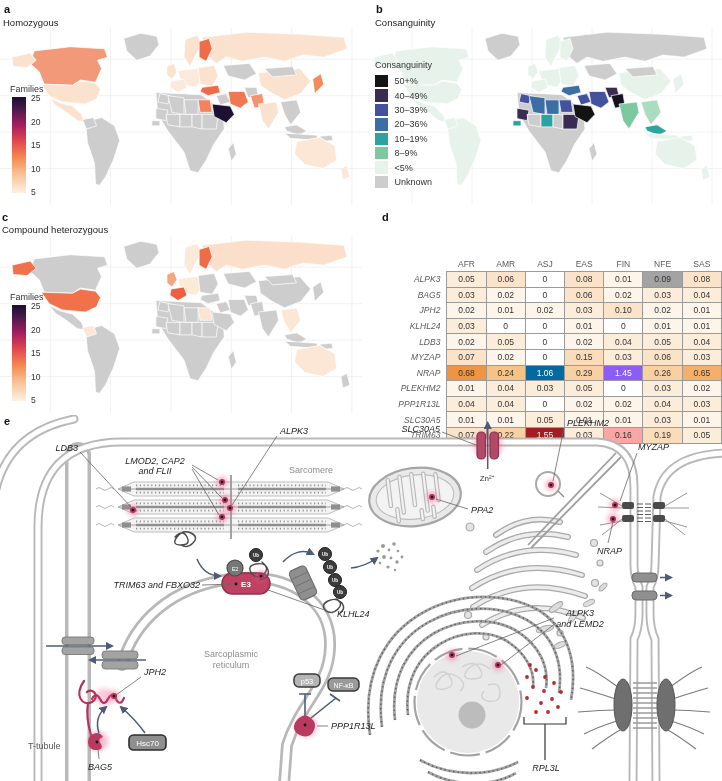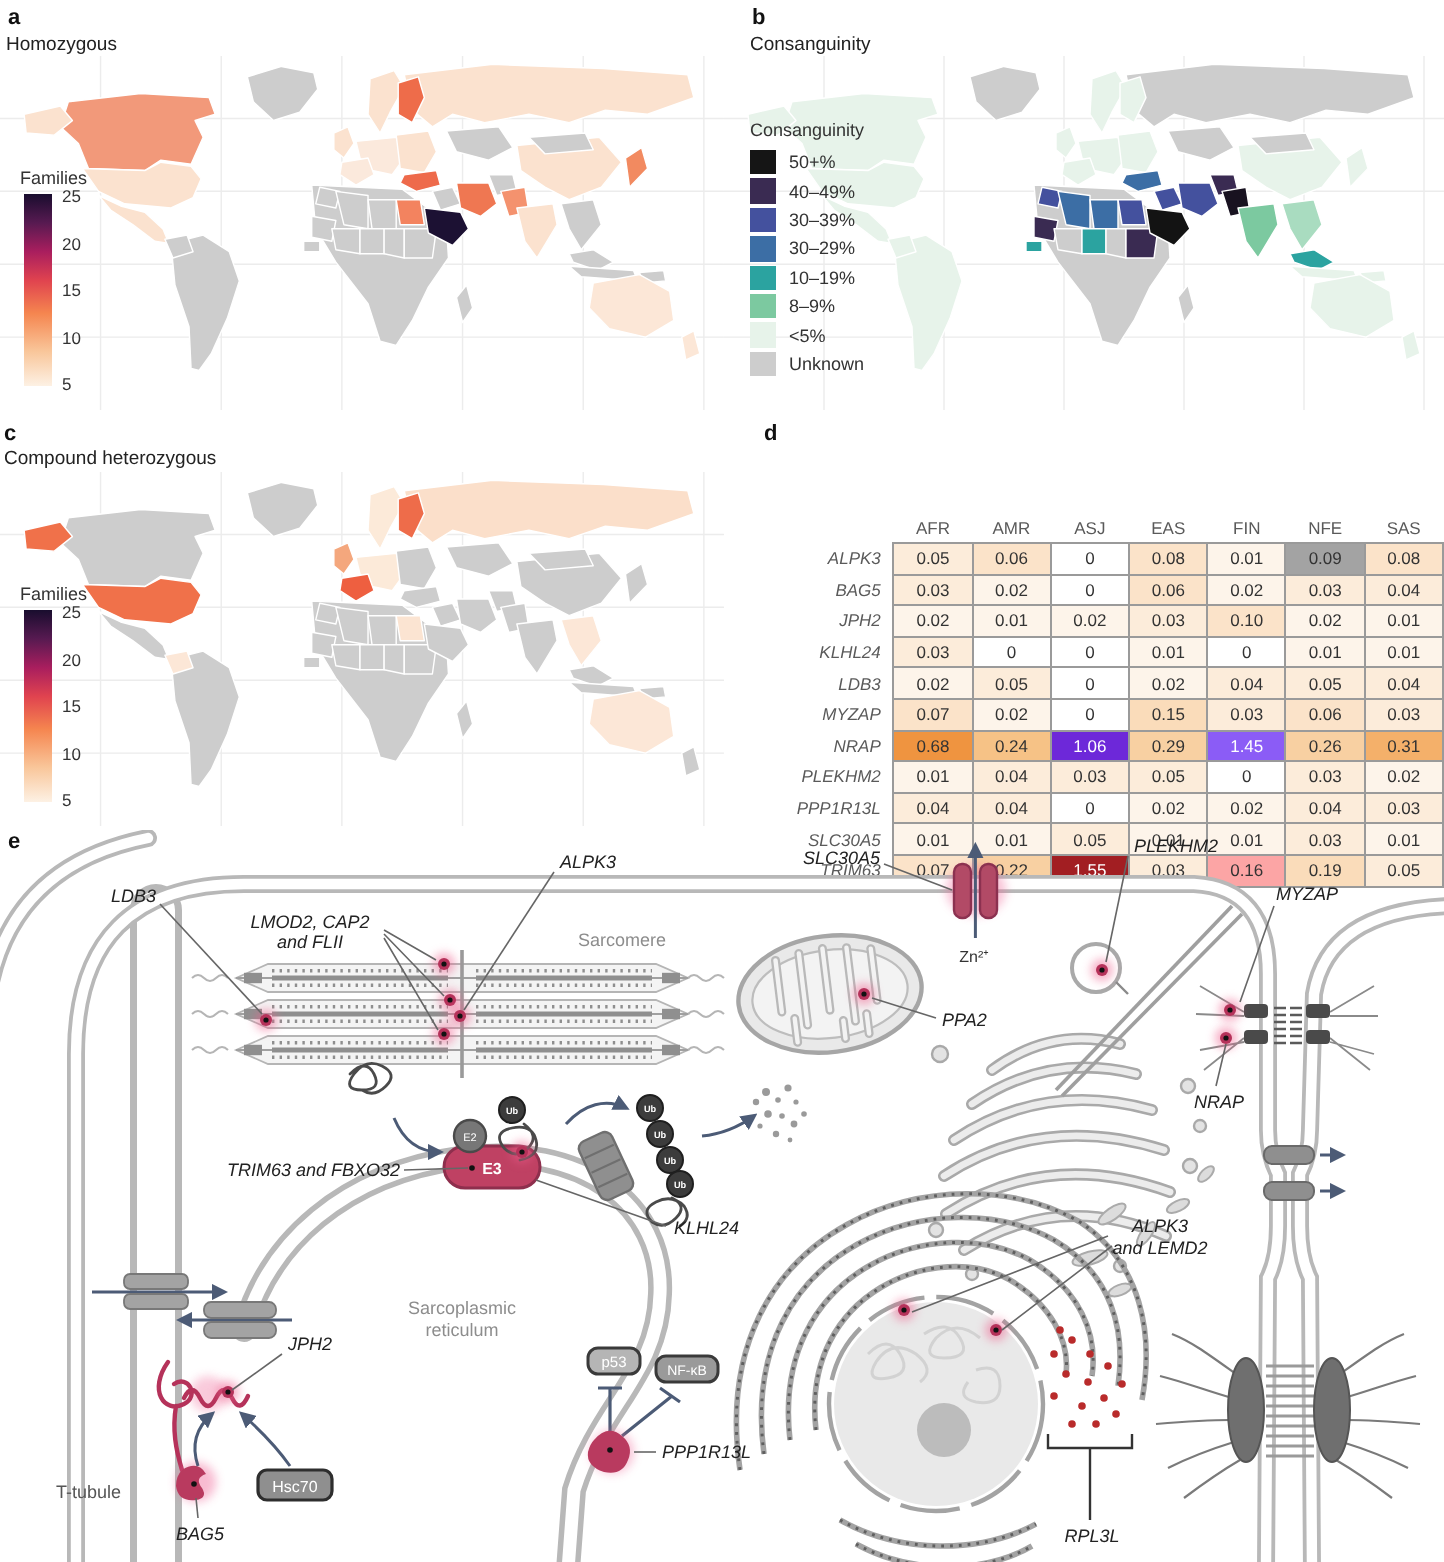--- a/index.html
+++ b/index.html
@@ -172,21 +172,21 @@
         <div class="legrow">
           <div class="sw" style="background: rgb(58, 43, 82);"></div>
           <div class="lt">40–49%</div>
         </div>
         <div class="legrow">
           <div class="sw" style="background: rgb(68, 81, 158);"></div>
           <div class="lt">30–39%</div>
         </div>
         <div class="legrow">
           <div class="sw" style="background: rgb(60, 110, 165);"></div>
-          <div class="lt">30–29%</div>
+          <div class="lt">20–36%</div>
         </div>
         <div class="legrow">
           <div class="sw" style="background: rgb(43, 163, 160);"></div>
           <div class="lt">10–19%</div>
         </div>
         <div class="legrow">
           <div class="sw" style="background: rgb(124, 201, 160);"></div>
           <div class="lt">8–9%</div>
         </div>
         <div class="legrow">
@@ -337,25 +337,25 @@
           <td class="val" style="background: rgb(255, 255, 255); color: rgb(51, 51, 51);">0</td>
           <td class="val" style="background: rgb(250, 220, 186); color: rgb(51, 51, 51);">0.15</td>
           <td class="val" style="background: rgb(252, 236, 218); color: rgb(51, 51, 51);">0.03</td>
           <td class="val" style="background: rgb(251, 227, 201); color: rgb(51, 51, 51);">0.06</td>
           <td class="val" style="background: rgb(252, 236, 218); color: rgb(51, 51, 51);">0.03</td>
         </tr>
         <tr>
           <td class="gene">NRAP</td>
           <td class="val" style="background: rgb(239, 148, 64); color: rgb(51, 51, 51);">0.68</td>
           <td class="val" style="background: rgb(246, 194, 134); color: rgb(51, 51, 51);">0.24</td>
-          <td class="val" style="background: #6d28d9; color: rgb(255, 255, 255);">1.06</td>
+          <td class="val" style="background: #0369a1; color: rgb(255, 255, 255);">1.06</td>
           <td class="val" style="background: rgb(248, 208, 162); color: rgb(51, 51, 51);">0.29</td>
           <td class="val" style="background: #8b5cf6; color: rgb(255, 255, 255);">1.45</td>
           <td class="val" style="background: rgb(248, 208, 162); color: rgb(51, 51, 51);">0.26</td>
-          <td class="val" style="background: rgb(244, 176, 106); color: rgb(51, 51, 51);">0.31</td>
+          <td class="val" style="background: rgb(244, 176, 106); color: rgb(51, 51, 51);">0.65</td>
         </tr>
         <tr>
           <td class="gene">PLEKHM2</td>
           <td class="val" style="background: rgb(253, 244, 234); color: rgb(51, 51, 51);">0.01</td>
           <td class="val" style="background: rgb(252, 236, 218); color: rgb(51, 51, 51);">0.04</td>
           <td class="val" style="background: rgb(252, 236, 218); color: rgb(51, 51, 51);">0.03</td>
           <td class="val" style="background: rgb(252, 236, 218); color: rgb(51, 51, 51);">0.05</td>
           <td class="val" style="background: rgb(255, 255, 255); color: rgb(51, 51, 51);">0</td>
           <td class="val" style="background: rgb(252, 236, 218); color: rgb(51, 51, 51);">0.03</td>
           <td class="val" style="background: rgb(253, 244, 234); color: rgb(51, 51, 51);">0.02</td>

